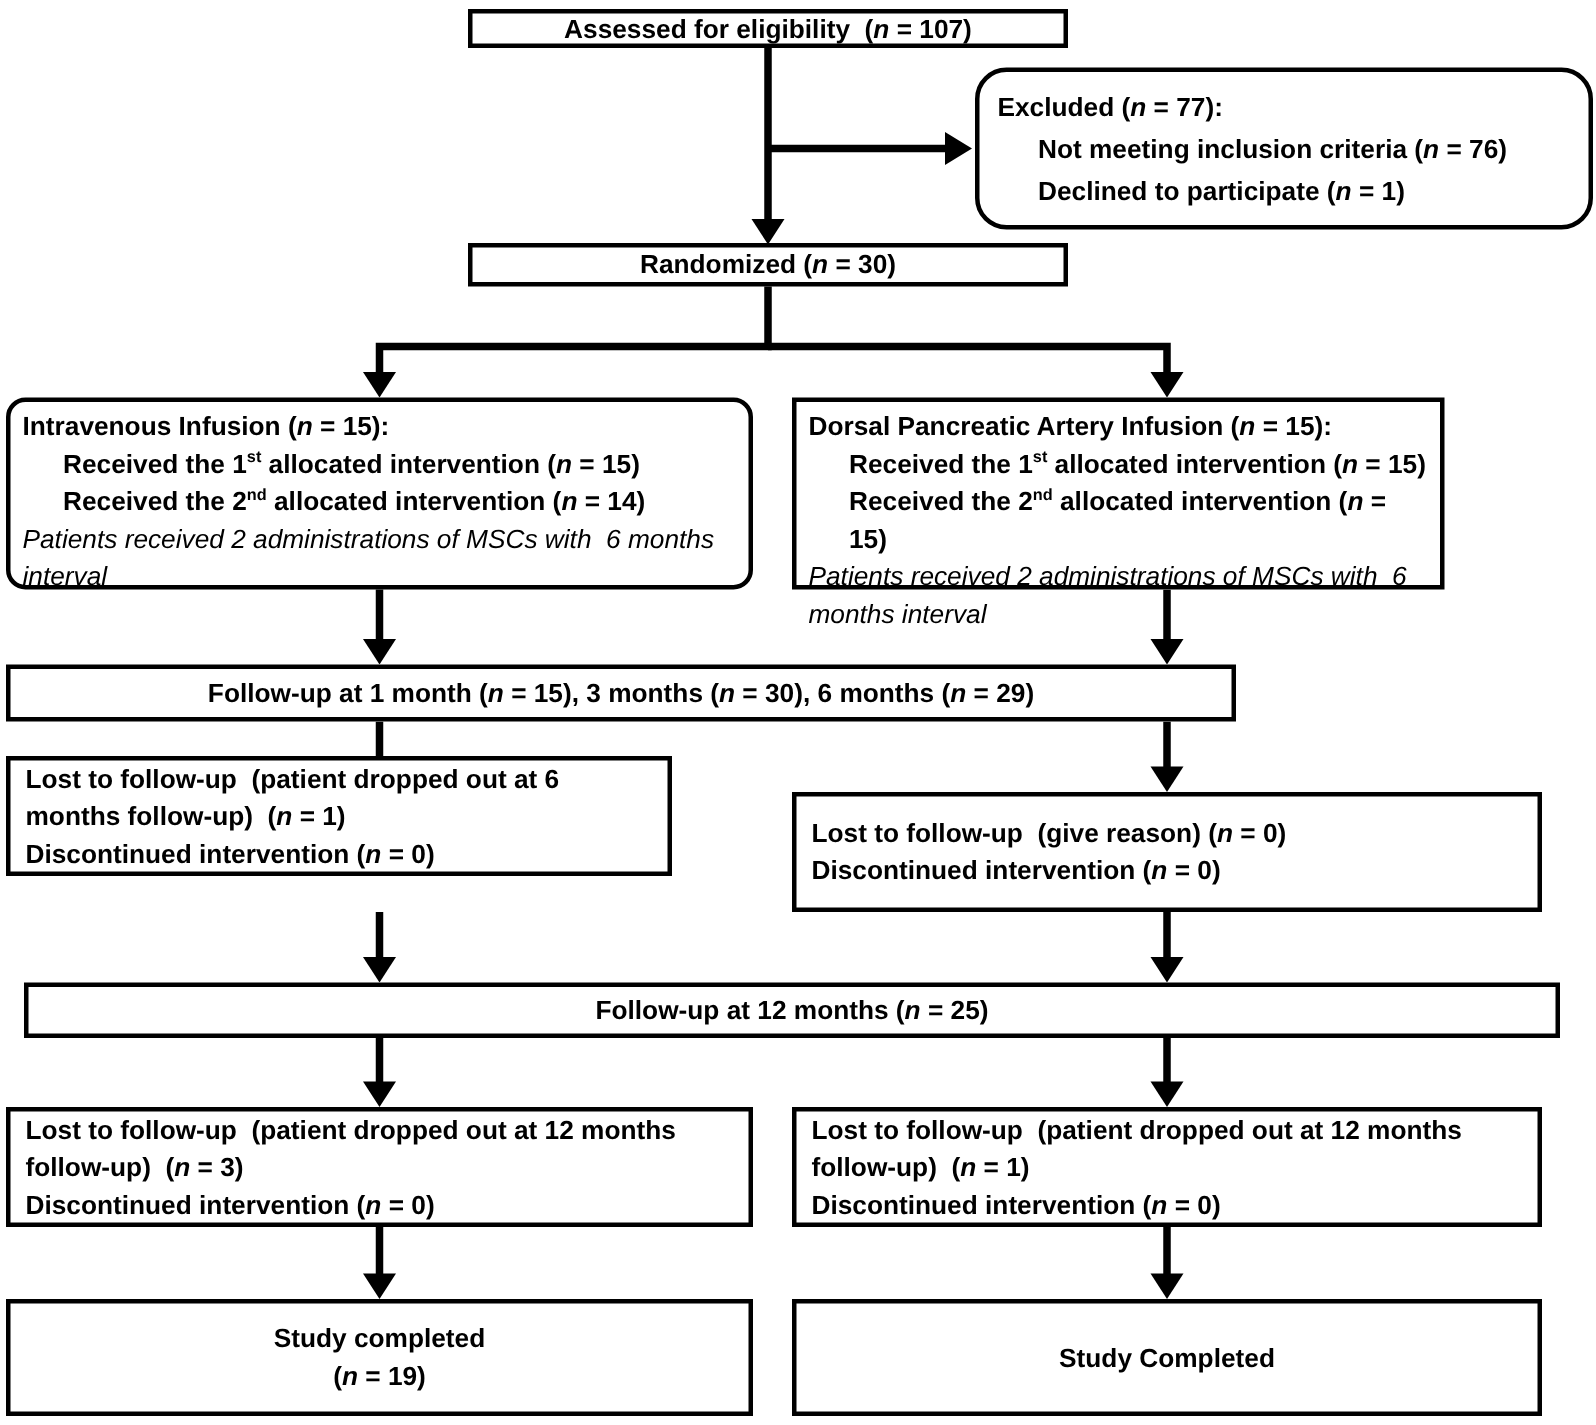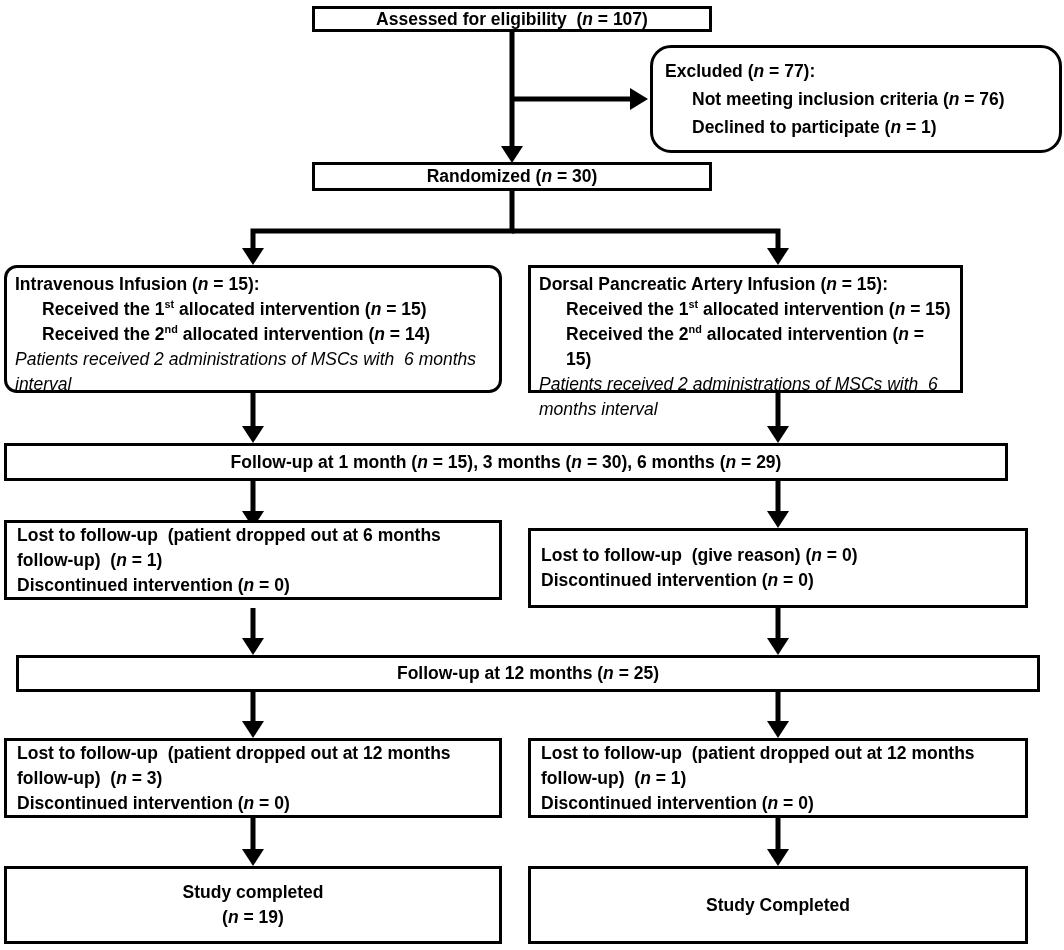--- a/index.html
+++ b/index.html
@@ -104,27 +104,27 @@
 
   <div class="box toppad" style="left:528px;top:265px;width:435px;height:128px;">
     <div class="inner">
         <div class="line"><span>Dorsal Pancreatic Artery Infusion (</span><span class="it">n</span><span> = 15):</span></div>
         <div class="line indent"><span>Received the 1</span><sup>st</sup><span> allocated intervention (</span><span class="it">n</span><span> = 15)</span></div>
         <div class="line indent"><span>Received the 2</span><sup>nd</sup><span> allocated intervention (</span><span class="it">n</span><span> = 15)</span></div>
         <div class="line"><span class="it plain">Patients received 2 administrations of MSCs with  6 months interval</span></div>
       </div>
   </div>
 
-  <div class="box center" style="left:4px;top:443px;width:1004px;height:38px;">
+  <div class="box center" style="left:4px;top:443px;width:820px;height:38px;">
     <div class="inner">
         <div class="line"><span>Follow-up at 1 month (</span><span class="it">n</span><span> = 15), 3 months (</span><span class="it">n</span><span> = 30), 6 months (</span><span class="it">n</span><span> = 29)</span></div>
       </div>
   </div>
 
-  <div class="box vcenter lost" style="left:4px;top:520px;width:498px;height:80px;">
+  <div class="box vcenter lost" style="left:4px;top:504px;width:444px;height:80px;">
     <div class="inner">
         <div class="line"><span>Lost to follow-up  (patient dropped out at 6 months follow-up)  (</span><span class="it">n</span><span> = 1)</span></div>
         <div class="line"><span>Discontinued intervention (</span><span class="it">n</span><span> = 0)</span></div>
       </div>
   </div>
 
   <div class="box vcenter lost" style="left:528px;top:528px;width:500px;height:80px;">
     <div class="inner">
         <div class="line"><span>Lost to follow-up  (give reason) (</span><span class="it">n</span><span> = 0)</span></div>
         <div class="line"><span>Discontinued intervention (</span><span class="it">n</span><span> = 0)</span></div>

